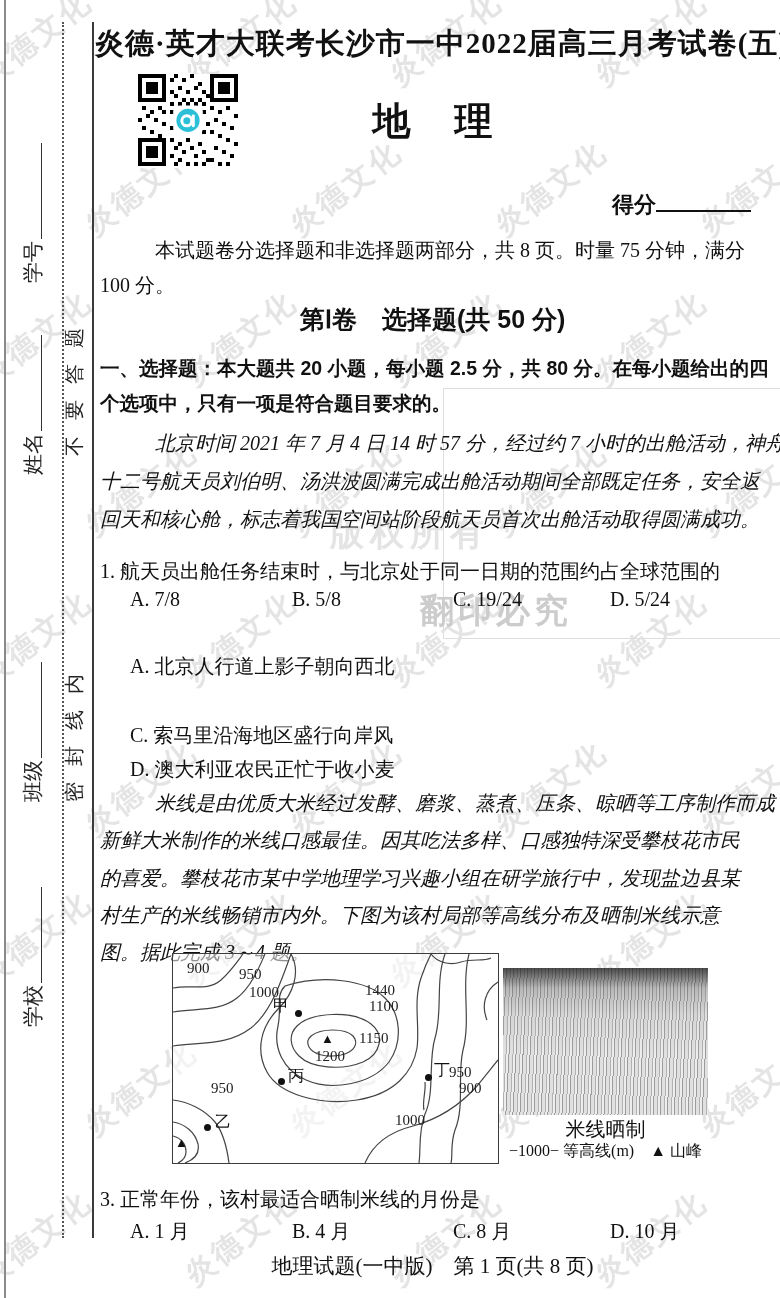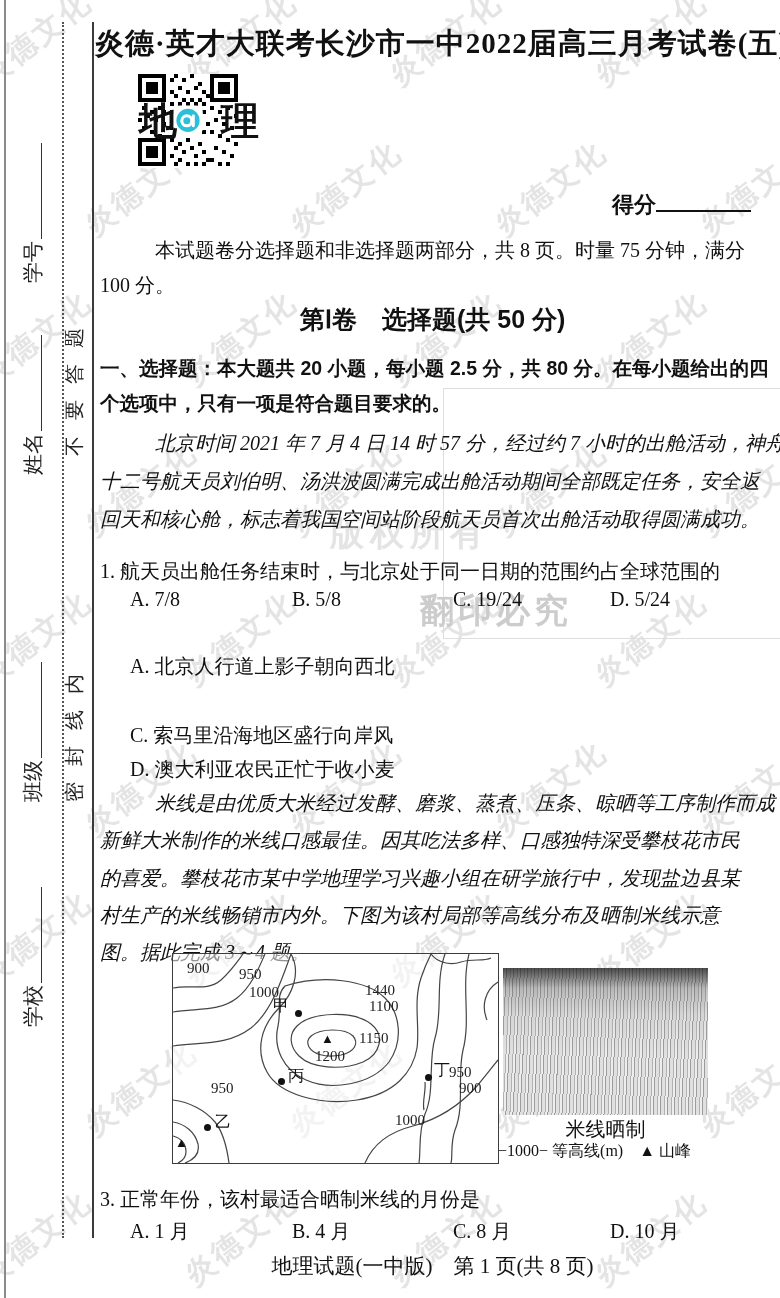--- a/index.html
+++ b/index.html
@@ -37,21 +37,21 @@
     position:absolute;left:-2px;width:152px;height:26px;line-height:26px;text-align:center;
     transform:rotate(-90deg);font-size:20px;letter-spacing:16px;color:#222;
     white-space:nowrap;z-index:2;
   }
   
   .abs{position:absolute;white-space:nowrap;z-index:3;}
   .page-title{
     left:95px;top:24px;width:675px;text-align:center;font-size:29px;font-weight:bold;
     font-family:"Liberation Serif",serif;letter-spacing:1px;
   }
-  .subject{left:95px;top:96px;width:675px;font-size:38px;font-weight:bold;
+  .subject{left:95px;top:96px;width:675px;text-align:center;font-size:38px;font-weight:bold;
     letter-spacing:44px;text-indent:44px;font-family:"Liberation Sans",sans-serif;}
   .score{left:612px;top:190px;font-size:22px;font-weight:bold;font-family:"Liberation Sans",sans-serif;}
   .score-blank{display:inline-block;width:95px;height:20px;border-bottom:2px solid #111;}
   .body-line{font-size:20px;}
   .heading{left:95px;top:303px;width:675px;text-align:center;font-size:25px;font-weight:bold;
     font-family:"Liberation Sans",sans-serif;}
   .rule-line{font-size:19.5px;font-weight:bold;font-family:"Liberation Sans",sans-serif;}
   .kai{font-style:italic;font-size:20px;}
   .opt{font-size:20px;}
   .footer{left:95px;top:1252px;width:675px;text-align:center;font-size:21px;}
@@ -65,21 +65,21 @@
   .peak{position:absolute;font-size:13px;color:#111;z-index:4;line-height:13px;}
   .photo{
     position:absolute;left:503px;top:968px;width:205px;height:147px;z-index:3;
     background-color:#d8d8d8;
     background-image:
       linear-gradient(180deg, rgba(35,35,35,.8), rgba(90,90,90,.3) 14%, rgba(150,150,150,.15) 32%, rgba(200,200,200,0) 58%),
       repeating-linear-gradient(93deg,#b2b2b2 0 1px,#ededed 1px 3px,#9c9c9c 3px 4px,#e0e0e0 4px 7px),
       repeating-linear-gradient(87deg, rgba(120,120,120,.4) 0 2px, rgba(238,238,238,.4) 2px 6px);
   }
   .photo-caption{left:503px;top:1116px;width:205px;text-align:center;font-size:20px;}
-  .legend{left:498px;top:1141px;width:215px;text-align:left;font-size:16px;}
+  .legend{left:498px;top:1141px;width:215px;text-align:center;font-size:16px;}
 </style>
 </head>
 <body>
 
 <div id="page">
 
   <div id="wm-layer">
       <span class="wm" style="left: -30px; top: 18px;">炎德文化</span>
       <span class="wm" style="left: 175px; top: 18px;">炎德文化</span>
       <span class="wm" style="left: 380px; top: 18px;">炎德文化</span>

